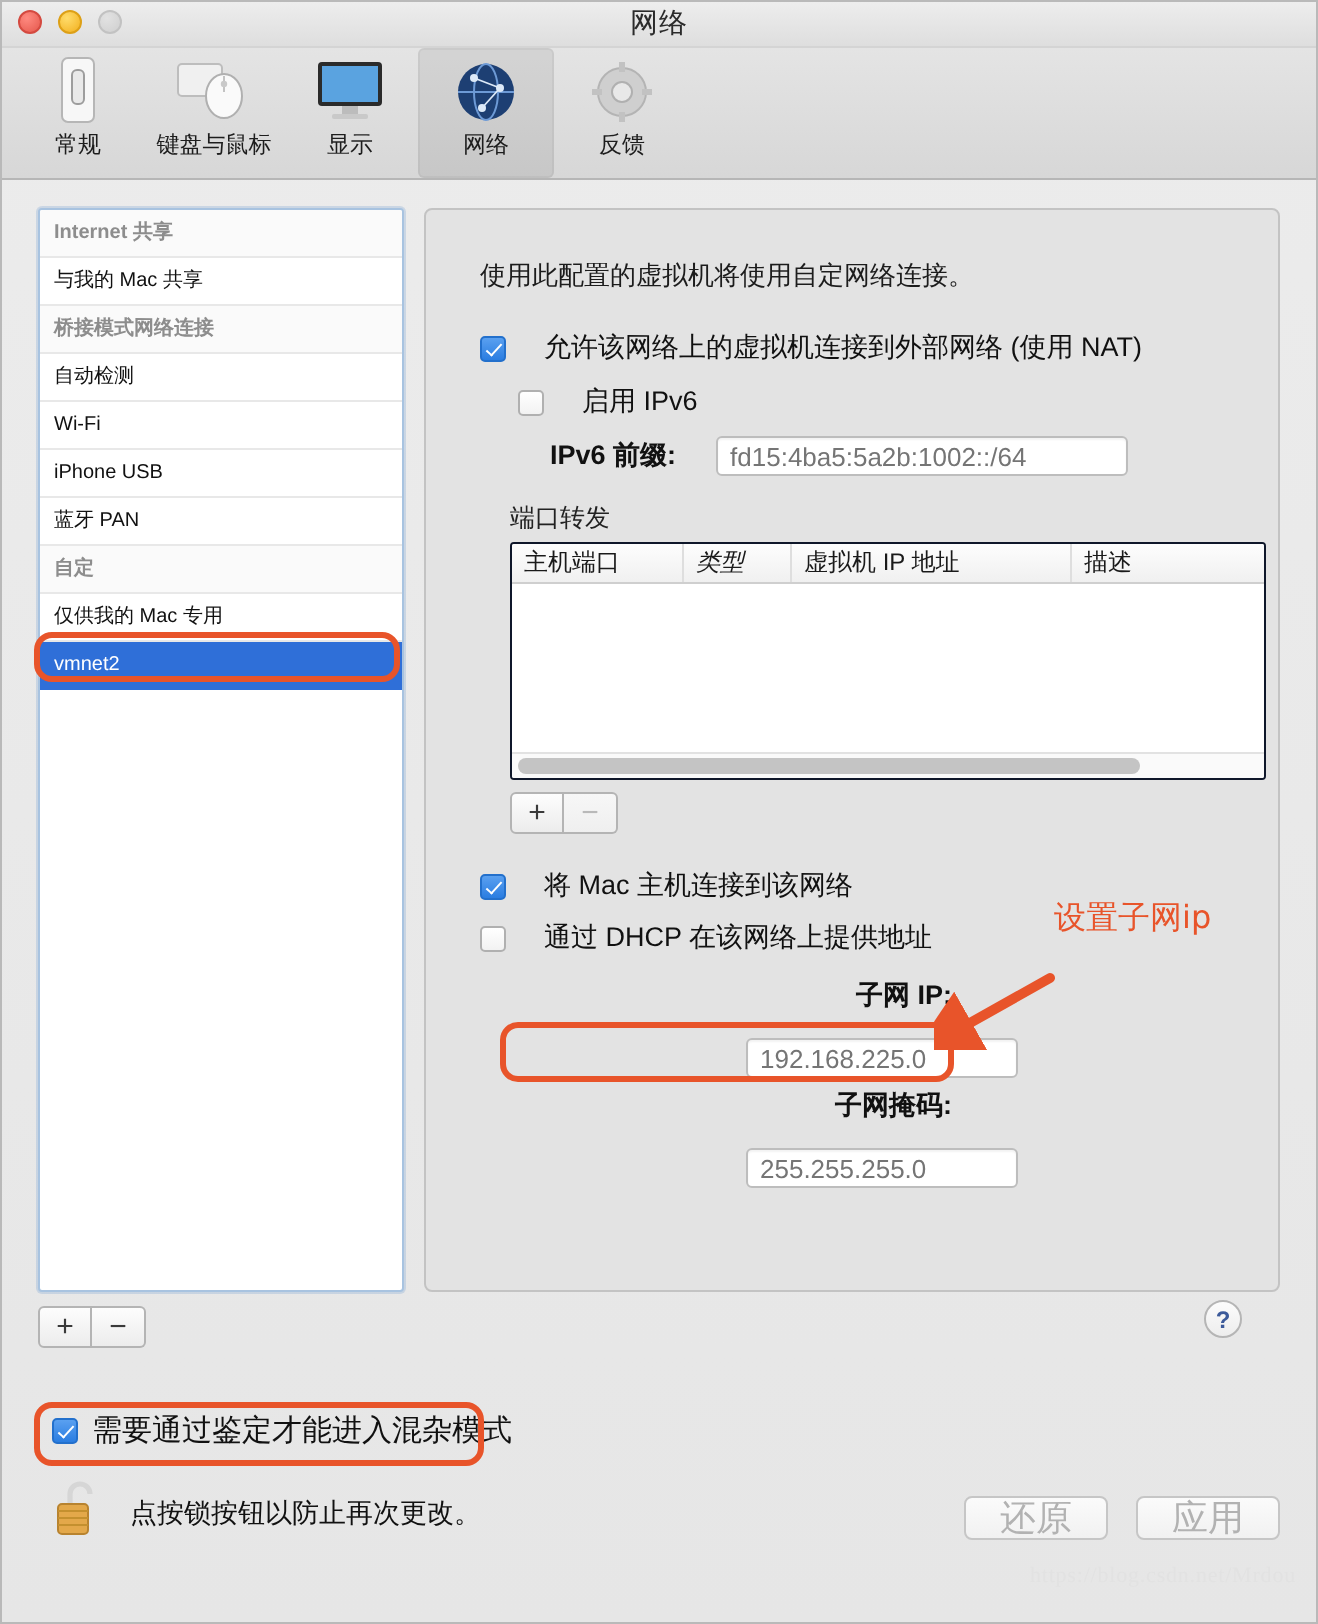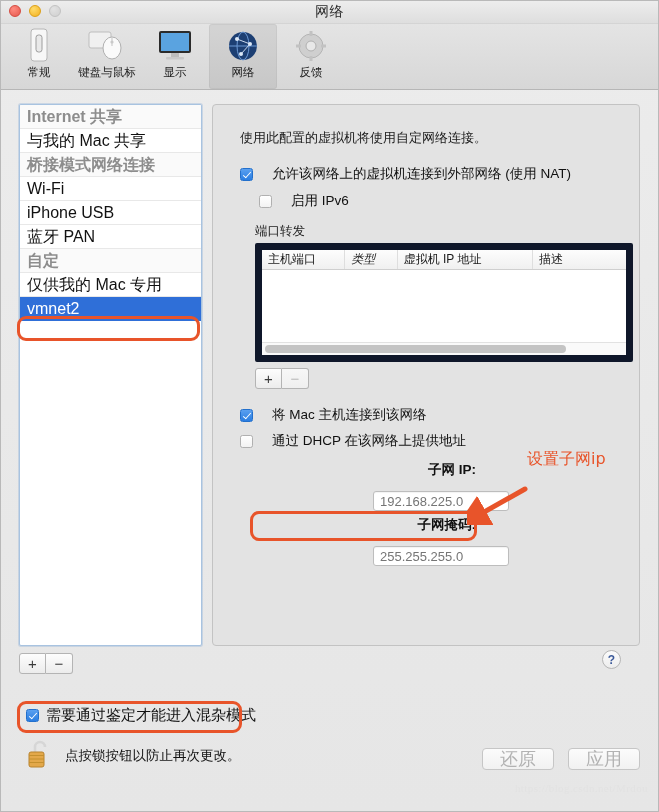--- a/index.html
+++ b/index.html
@@ -119,21 +119,21 @@
     border: 1px solid #a8c3e0;
     border-radius: 2px;
     box-shadow: 0 0 0 1px rgba(140,175,215,0.35);
     overflow: hidden;
     box-sizing: border-box;
   }
   .side-row {
     height: 23px;
     line-height: 23px;
     padding-left: 7px;
-    font-size: 16px;
+    font-size: 10px;
     color: #111;
     border-bottom: 1px solid #e8e8e8;
     white-space: nowrap;
     overflow: hidden;
   }
   .side-row.header {
     color: #8d8d8d;
     background: #fafafa;
     font-weight: 600;
   }
@@ -239,21 +239,21 @@
   .section-label {
     font-size: 12.5px;
     color: #222;
     margin: 13px 0 3px 26px;
   }
   #pf-table {
     margin-left: 26px;
     width: 378px;
     height: 119px;
     background: #fff;
-    border: 7px solid #0f172a;
+    border: 1px solid #0f172a;
     border-radius: 2px;
     box-sizing: border-box;
     display: flex;
     flex-direction: column;
     overflow: hidden;
   }
   #pf-head {
     display: flex;
     height: 19px;
     background: linear-gradient(#fdfdfd, #f0f0f0);
@@ -483,20 +483,21 @@
 
   </div>
 
   <div id="body">
 
     <div id="sidebar-wrap">
       <div id="sidebar">
         <div class="side-row header">Internet 共享</div>
         <div class="side-row">与我的 Mac 共享</div>
         <div class="side-row header">桥接模式网络连接</div>
+        <div class="side-row">自动检测</div>
         <div class="side-row">Wi-Fi</div>
         <div class="side-row">iPhone USB</div>
         <div class="side-row">蓝牙 PAN</div>
         <div class="side-row header">自定</div>
         <div class="side-row">仅供我的 Mac 专用</div>
         <div class="side-row selected">vmnet2</div>
       </div>
       <div id="side-buttons">
         <div class="sqbtn left">+</div>
         <div class="sqbtn right">−</div>
@@ -510,20 +511,24 @@
       <div class="row l1">
         <span class="cbox checked"></span>
         <span>允许该网络上的虚拟机连接到外部网络 (使用 NAT)</span>
       </div>
 
       <div class="row l2" style="margin-top:9px;">
         <span class="cbox"></span>
         <span>启用 IPv6</span>
       </div>
 
+      <div class="row l3" style="margin-top:8px;">
+        <span class="field-label">IPv6 前缀:</span>
+        <input class="tfield" style="width: 206px; margin-left: 8px;" type="text" readonly="" placeholder="fd15:4ba5:5a2b:1002::/64">
+      </div>
 
       <div class="section-label">端口转发</div>
 
       <div id="pf-table">
         <div id="pf-head">
           <div class="pf-th" style="width:86px;">主机端口</div>
           <div class="pf-th" style="width:54px;font-style:italic;">类型</div>
           <div class="pf-th" style="width:140px;">虚拟机 IP 地址</div>
           <div class="pf-th" style="width:96px; border-right:none;">描述</div>
         </div>

